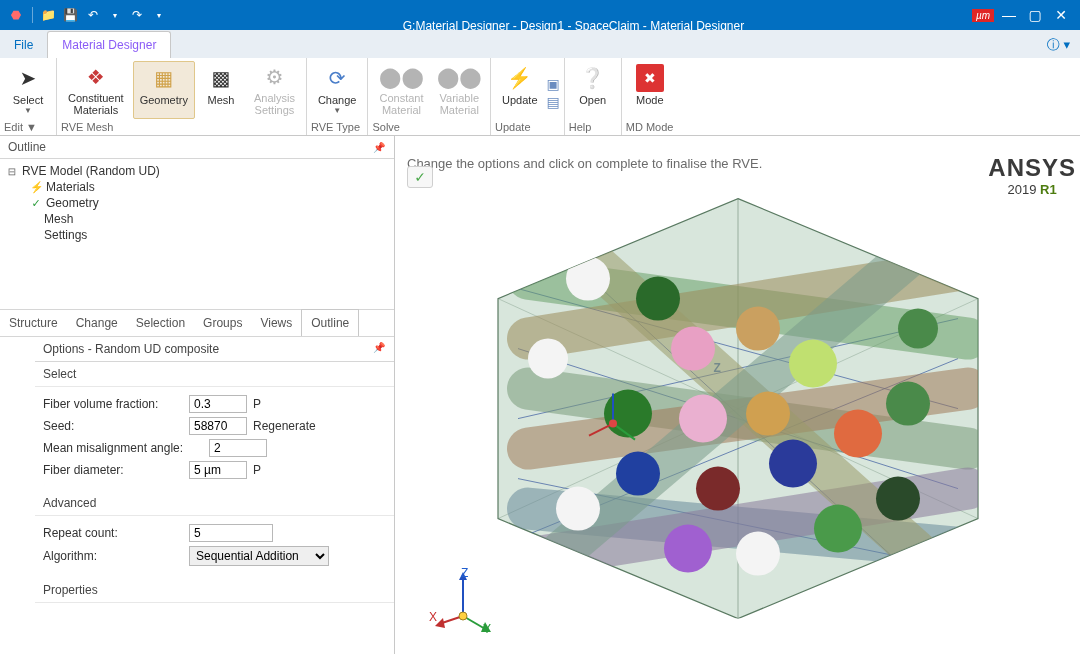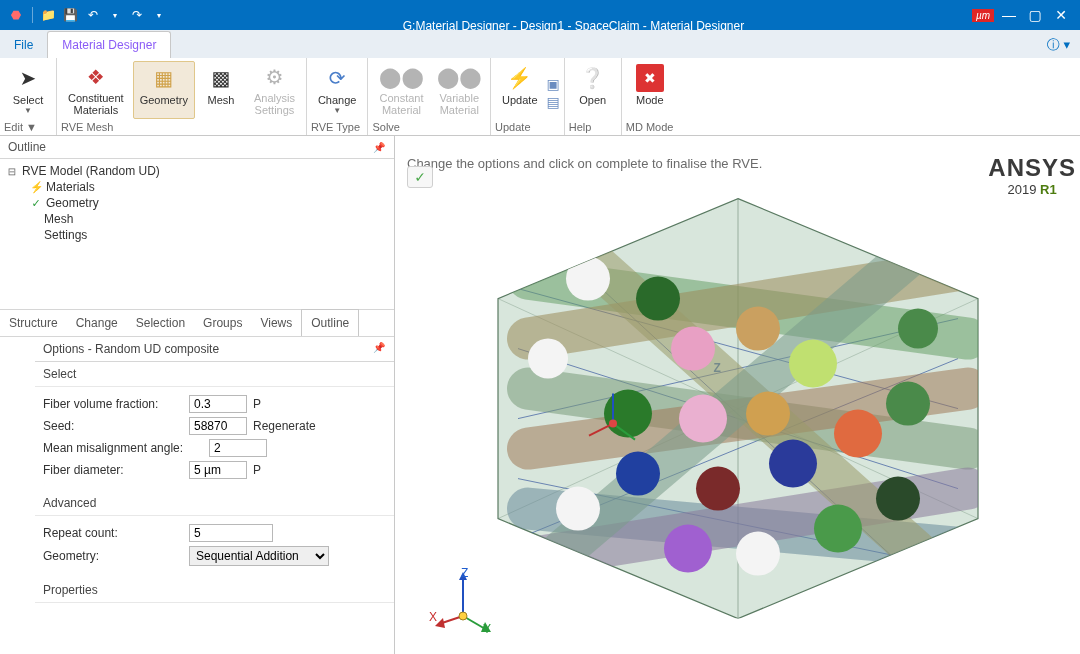--- a/index.html
+++ b/index.html
@@ -268,21 +268,21 @@
           <span class="suffix">P</span>
         </div>
       </div>
       <div class="section">Advanced</div>
       <div class="fields">
         <div class="fld">
           <label>Repeat count:</label>
           <input type="text" class="wide" value="5" style="">
         </div>
         <div class="fld">
-          <label>Geometry:</label>
+          <label>Algorithm:</label>
           <select><option>Sequential Addition</option></select>
         </div>
       </div>
       <div class="section">Properties</div>
     </div>
   </div>
 
   <div class="viewport">
     <div class="vp-hint">Change the options and click on complete to finalise the RVE.</div>
     <div class="vp-check">✓</div>

